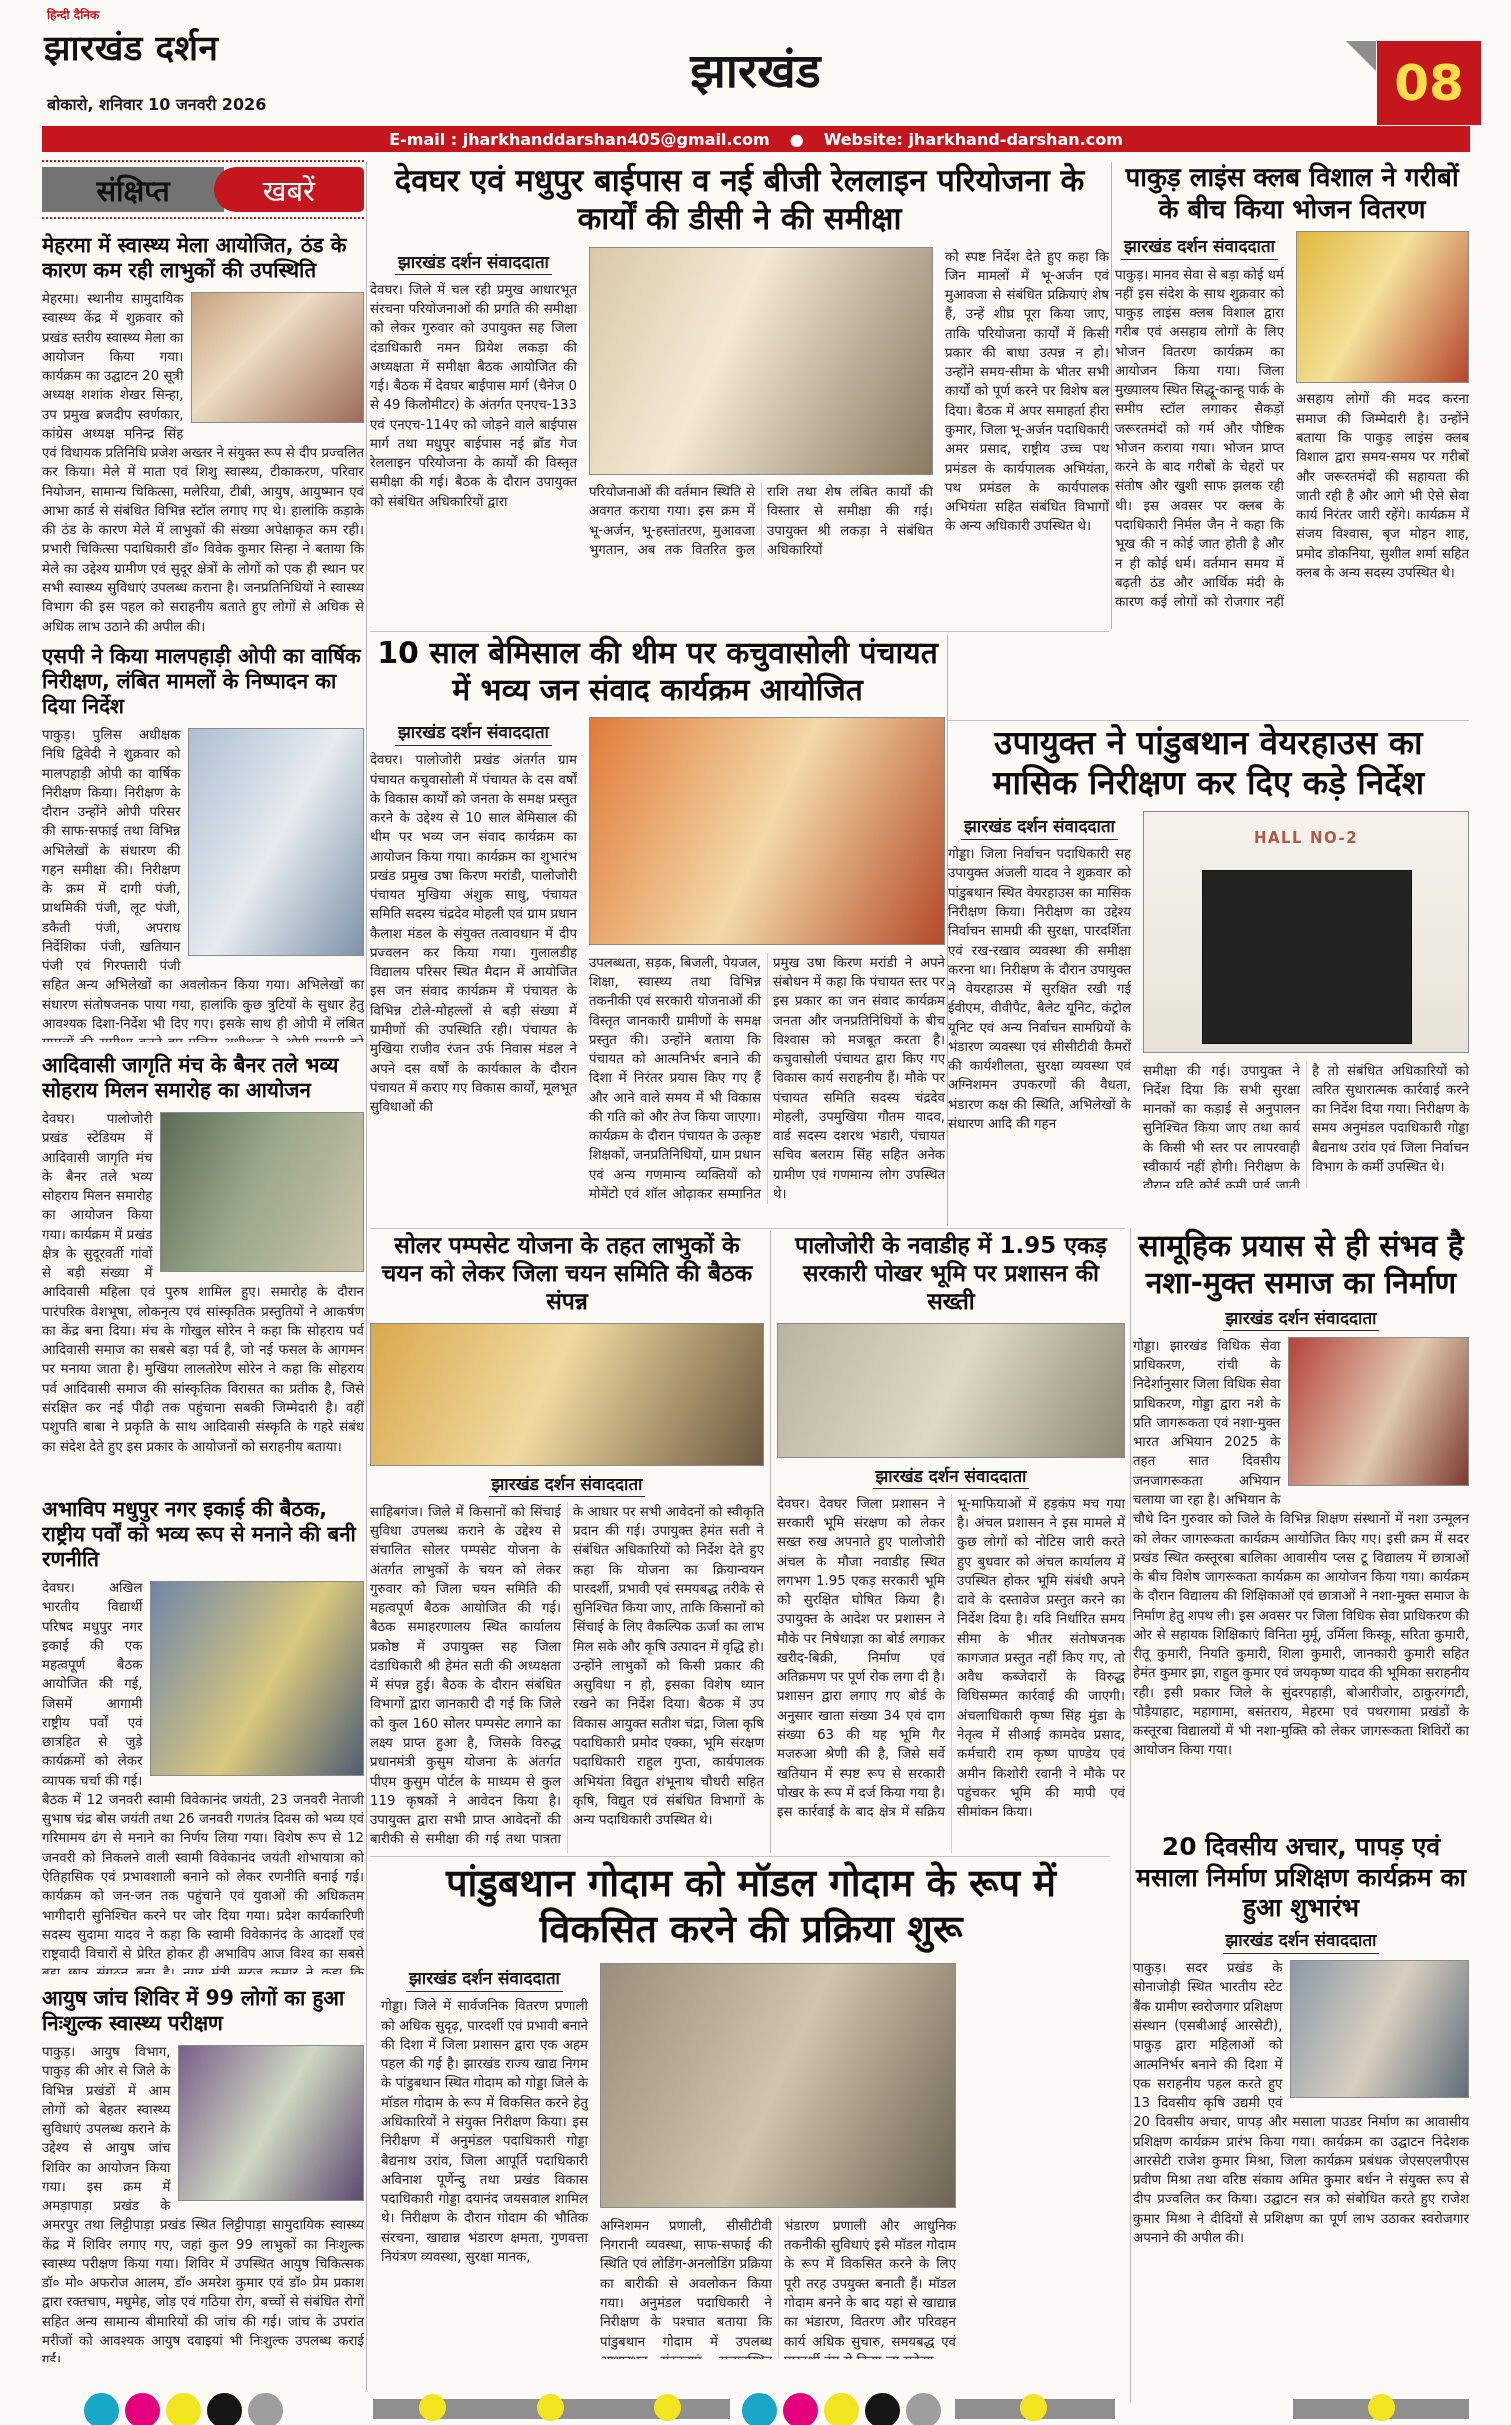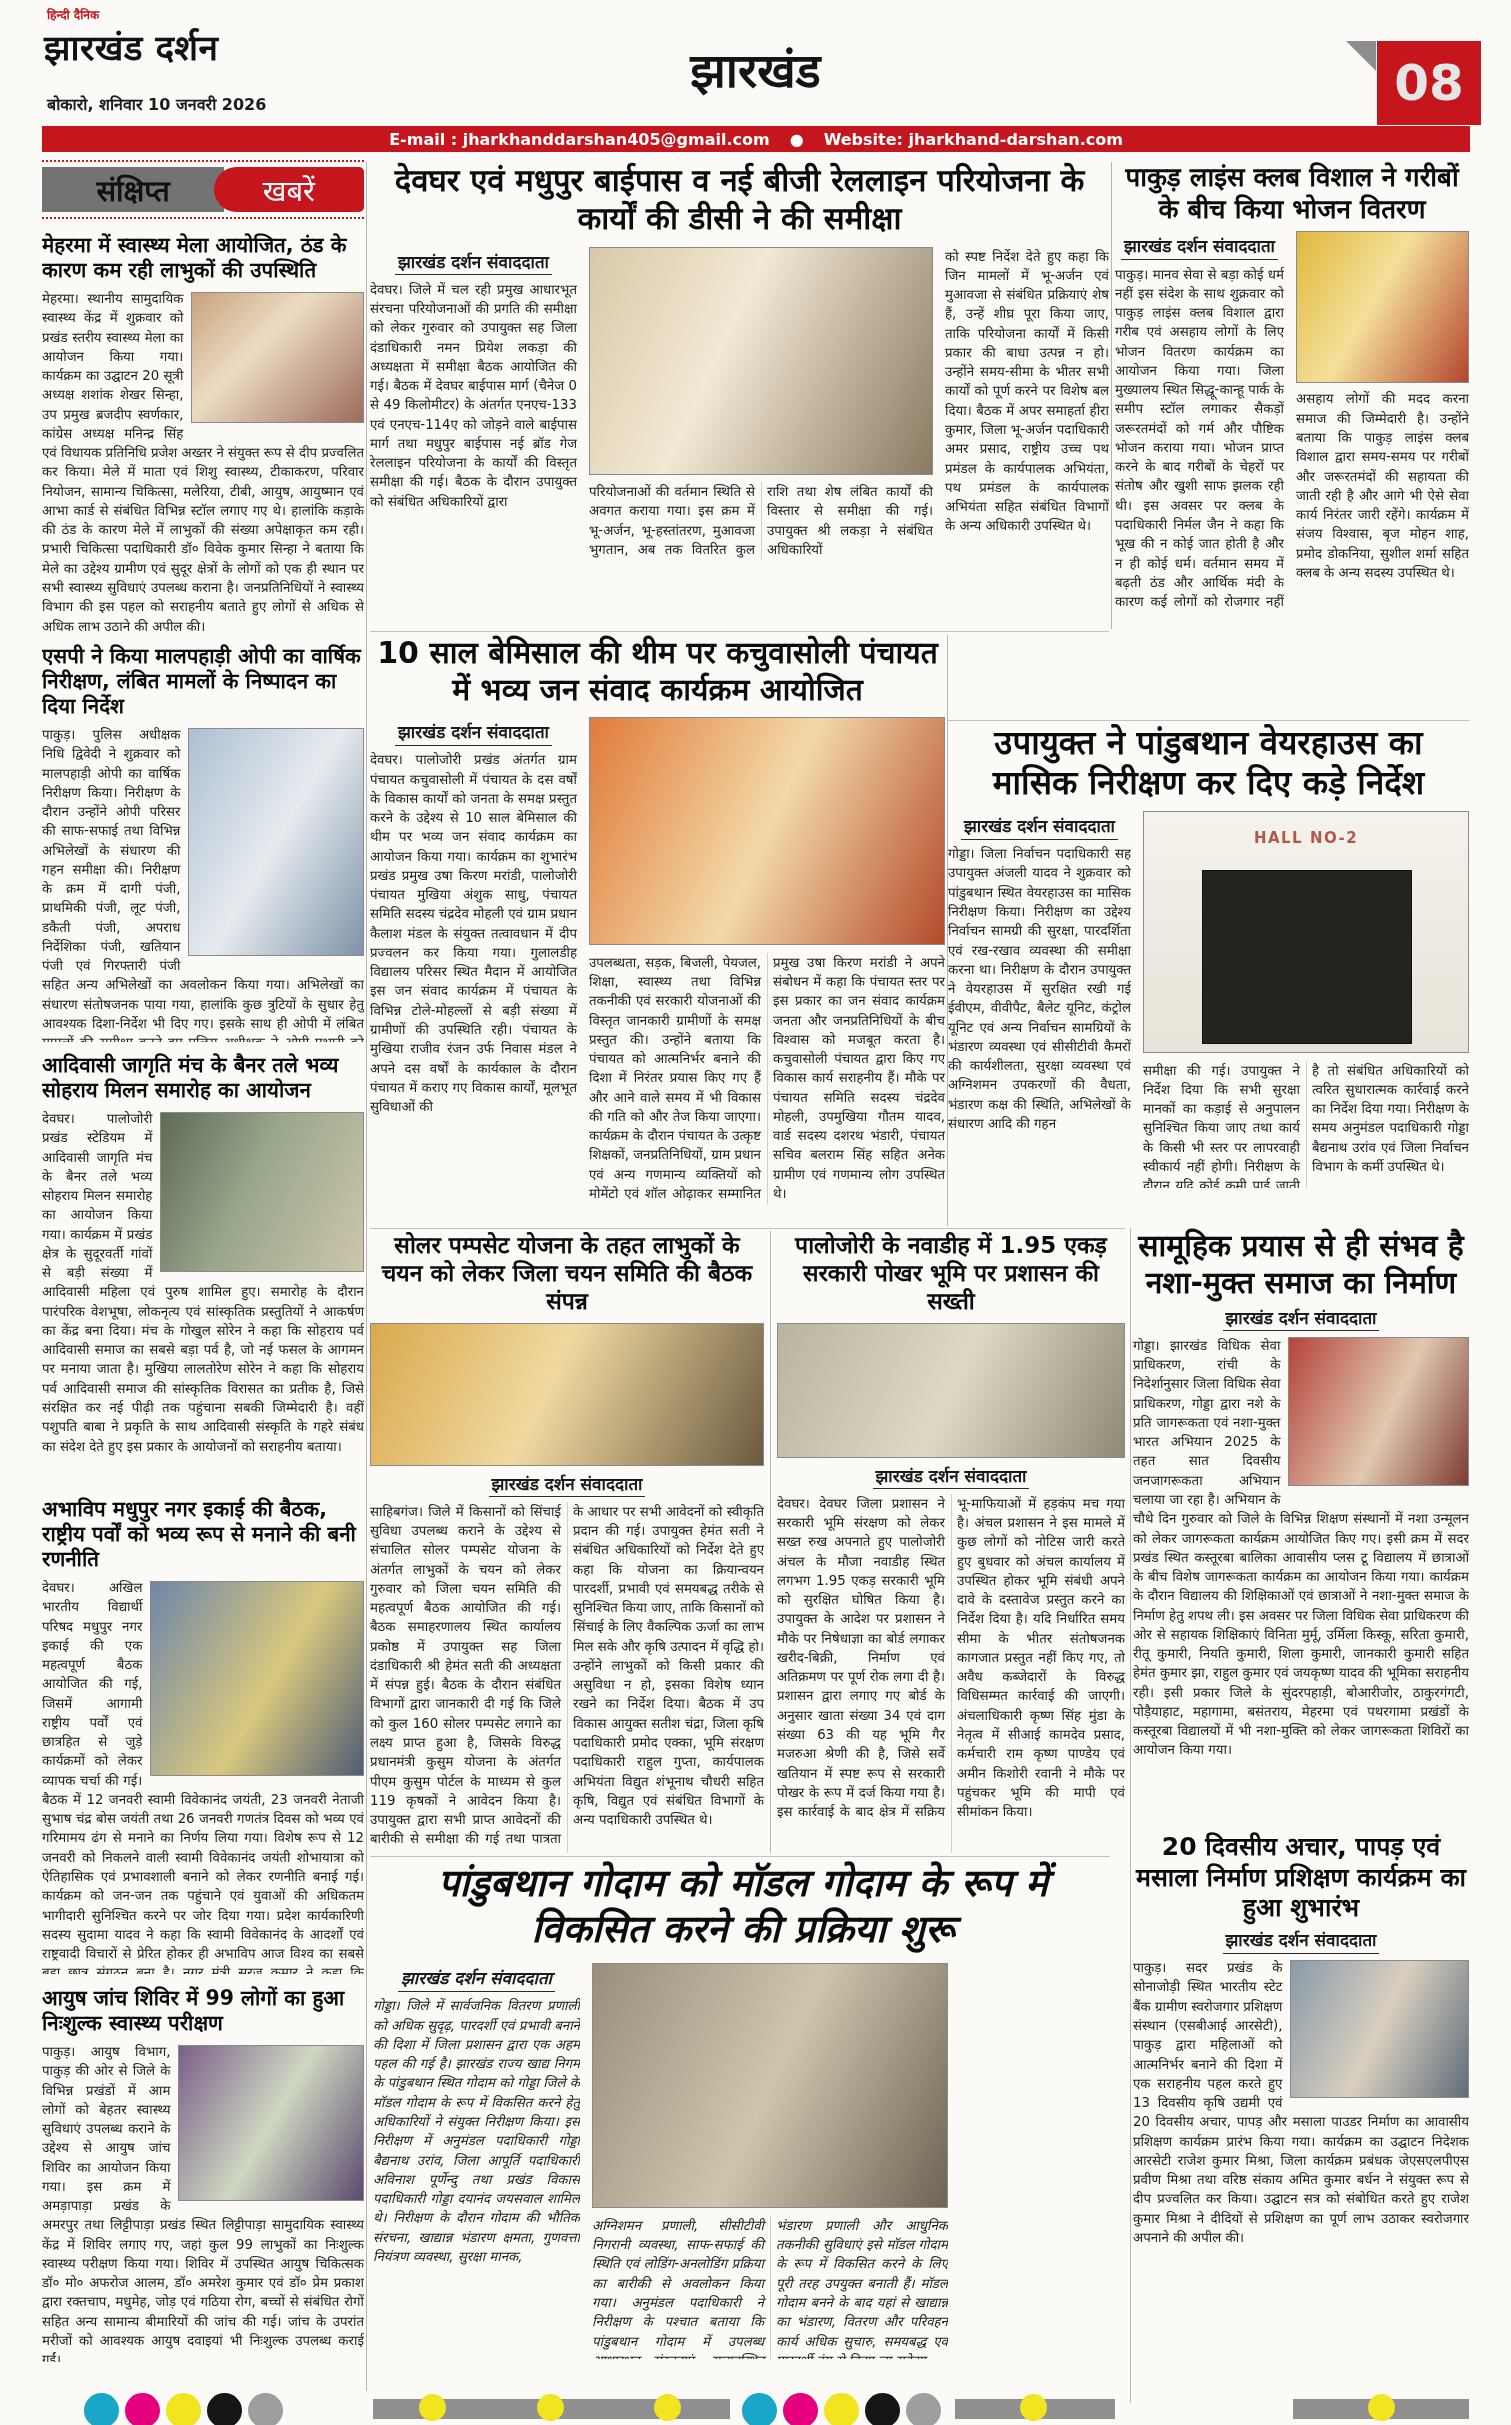--- a/index.html
+++ b/index.html
@@ -16,21 +16,21 @@
   .art-grid{display:flex;gap:12px;}
   .cols2{column-count:2;column-gap:12px;column-rule:0.8px solid #cfcfcf;}
   .colrule{position:absolute;width:0.8px;background:#b5b5b5;}
   .rowrule{position:absolute;height:0.8px;background:#c2c2c2;}
 
   
   #mh-tag{left:47px;top:6px;color:#c4161c;font-size:12px;font-weight:700;}
   #mh-name{left:44px;top:23px;font-size:35px;font-weight:800;letter-spacing:0.4px;color:#111;}
   #mh-date{left:47px;top:93px;font-size:16px;font-weight:700;}
   #mh-center{left:50%;top:37px;transform:translateX(-50%);font-size:47px;font-weight:800;color:#141414;}
-  #mh-pagebox{right:30px;top:41px;width:104px;height:84px;background:#c4161c;color:#e5e5e5;
+  #mh-pagebox{right:30px;top:41px;width:104px;height:84px;background:#c4161c;color:#fde047;
               display:flex;align-items:center;justify-content:center;font-size:50px;font-weight:800;z-index:3;}
   #mh-fold{right:135px;top:41px;width:0;height:0;border-top:30px solid #8d8d8d;border-left:30px solid transparent;z-index:2;}
   #mh-emailbar{left:42px;top:126px;width:1428px;height:26px;background:#c4161c;color:#fff;
                display:flex;align-items:center;justify-content:center;gap:20px;font-size:16px;font-weight:700;}
 
   
   #brief-header{left:42px;top:160px;width:322px;height:59px;display:flex;align-items:stretch;
                 border-top:2.3px dotted #c4161c;border-bottom:2.3px dotted #c4161c;padding:4.6px 0;box-sizing:border-box;}
   #brief-yellow{flex:1.15;background:#737373;display:flex;align-items:center;justify-content:center;
                 font-size:29px;font-weight:800;color:#111;}
@@ -204,21 +204,21 @@
 
   <section class="article" style="left:1133px;top:1228px;width:336px;height:599px;">
     <div class="hl" style="font-size:30px;">सामूहिक प्रयास से ही संभव है नशा-मुक्त समाज का निर्माण</div>
     <div class="byline-wrap" style="margin-top:4.6px;"><span class="byline">झारखंड दर्शन संवाददाता</span></div>
     <div class="body-text">
       <div class="photo ph-nasha" style="float:right;width:181px;height:149px;margin:1.5px 0 6px 7.6px;"></div>
       <span>गोड्डा। झारखंड विधिक सेवा प्राधिकरण, रांची के निदेर्शानुसार जिला विधिक सेवा प्राधिकरण, गोड्डा द्वारा नशे के प्रति जागरूकता एवं नशा-मुक्त भारत अभियान 2025 के तहत सात दिवसीय जनजागरूकता अभियान चलाया जा रहा है। अभियान के चौथे दिन गुरुवार को जिले के विभिन्न शिक्षण संस्थानों में नशा उन्मूलन को लेकर जागरूकता कार्यक्रम आयोजित किए गए। इसी क्रम में सदर प्रखंड स्थित कस्तूरबा बालिका आवासीय प्लस टू विद्यालय में छात्राओं के बीच विशेष जागरूकता कार्यक्रम का आयोजन किया गया। कार्यक्रम के दौरान विद्यालय की शिक्षिकाओं एवं छात्राओं ने नशा-मुक्त समाज के निर्माण हेतु शपथ ली। इस अवसर पर जिला विधिक सेवा प्राधिकरण की ओर से सहायक शिक्षिकाएं विनिता मुर्मू, उर्मिला किस्कू, सरिता कुमारी, रीतू कुमारी, नियति कुमारी, शिला कुमारी, जानकारी कुमारी सहित हेमंत कुमार झा, राहुल कुमार एवं जयकृष्ण यादव की भूमिका सराहनीय रही। इसी प्रकार जिले के सुंदरपहाड़ी, बोआरीजोर, ठाकुरगंगटी, पोड़ैयाहाट, महागामा, बसंतराय, मेहरमा एवं पथरगामा प्रखंडों के कस्तूरबा विद्यालयों में भी नशा-मुक्ति को लेकर जागरूकता शिविरों का आयोजन किया गया।</span>
     </div>
   </section>
 
-  <section class="article" style="left:373px;top:1860px;width:740px;height:544px;font-style:italic;">
+  <section class="article" style="left:381px;top:1860px;width:740px;height:544px;">
     <div class="hl" style="font-size:38px;padding:0 23px;">पांडुबथान गोदाम को मॉडल गोदाम के रूप में विकसित करने की प्रक्रिया शुरू</div>
     <div class="art-grid" style="margin-top:10.6px;height:396px;width:575px;">
       <div style="flex:0 0 207px;overflow:hidden;">
         <div class="byline-wrap"><span class="byline">झारखंड दर्शन संवाददाता</span></div>
         <div class="body-text">गोड्डा। जिले में सार्वजनिक वितरण प्रणाली को अधिक सुदृढ़, पारदर्शी एवं प्रभावी बनाने की दिशा में जिला प्रशासन द्वारा एक अहम पहल की गई है। झारखंड राज्य खाद्य निगम के पांडुबथान स्थित गोदाम को गोड्डा जिले के मॉडल गोदाम के रूप में विकसित करने हेतु अधिकारियों ने संयुक्त निरीक्षण किया। इस निरीक्षण में अनुमंडल पदाधिकारी गोड्डा बैद्यनाथ उरांव, जिला आपूर्ति पदाधिकारी अविनाश पूर्णेन्दु तथा प्रखंड विकास पदाधिकारी गोड्डा दयानंद जयसवाल शामिल थे। निरीक्षण के दौरान गोदाम की भौतिक संरचना, खाद्यान्न भंडारण क्षमता, गुणवत्ता नियंत्रण व्यवस्था, सुरक्षा मानक,</div>
       </div>
       <div style="flex:1;overflow:hidden;">
         <div class="photo ph-godam" style="width:100%;height:245px;"></div>
         <div class="body-text cols2" style="margin-top:7.6px;">अग्निशमन प्रणाली, सीसीटीवी निगरानी व्यवस्था, साफ-सफाई की स्थिति एवं लोडिंग-अनलोडिंग प्रक्रिया का बारीकी से अवलोकन किया गया। अनुमंडल पदाधिकारी ने निरीक्षण के पश्चात बताया कि पांडुबथान गोदाम में उपलब्ध आधारभूत संरचनाएं, सुव्यवस्थित भंडारण प्रणाली और आधुनिक तकनीकी सुविधाएं इसे मॉडल गोदाम के रूप में विकसित करने के लिए पूरी तरह उपयुक्त बनाती हैं। मॉडल गोदाम बनने के बाद यहां से खाद्यान्न का भंडारण, वितरण और परिवहन कार्य अधिक सुचारु, समयबद्ध एवं पारदर्शी ढंग से किया जा सकेगा,</div>
       </div>

